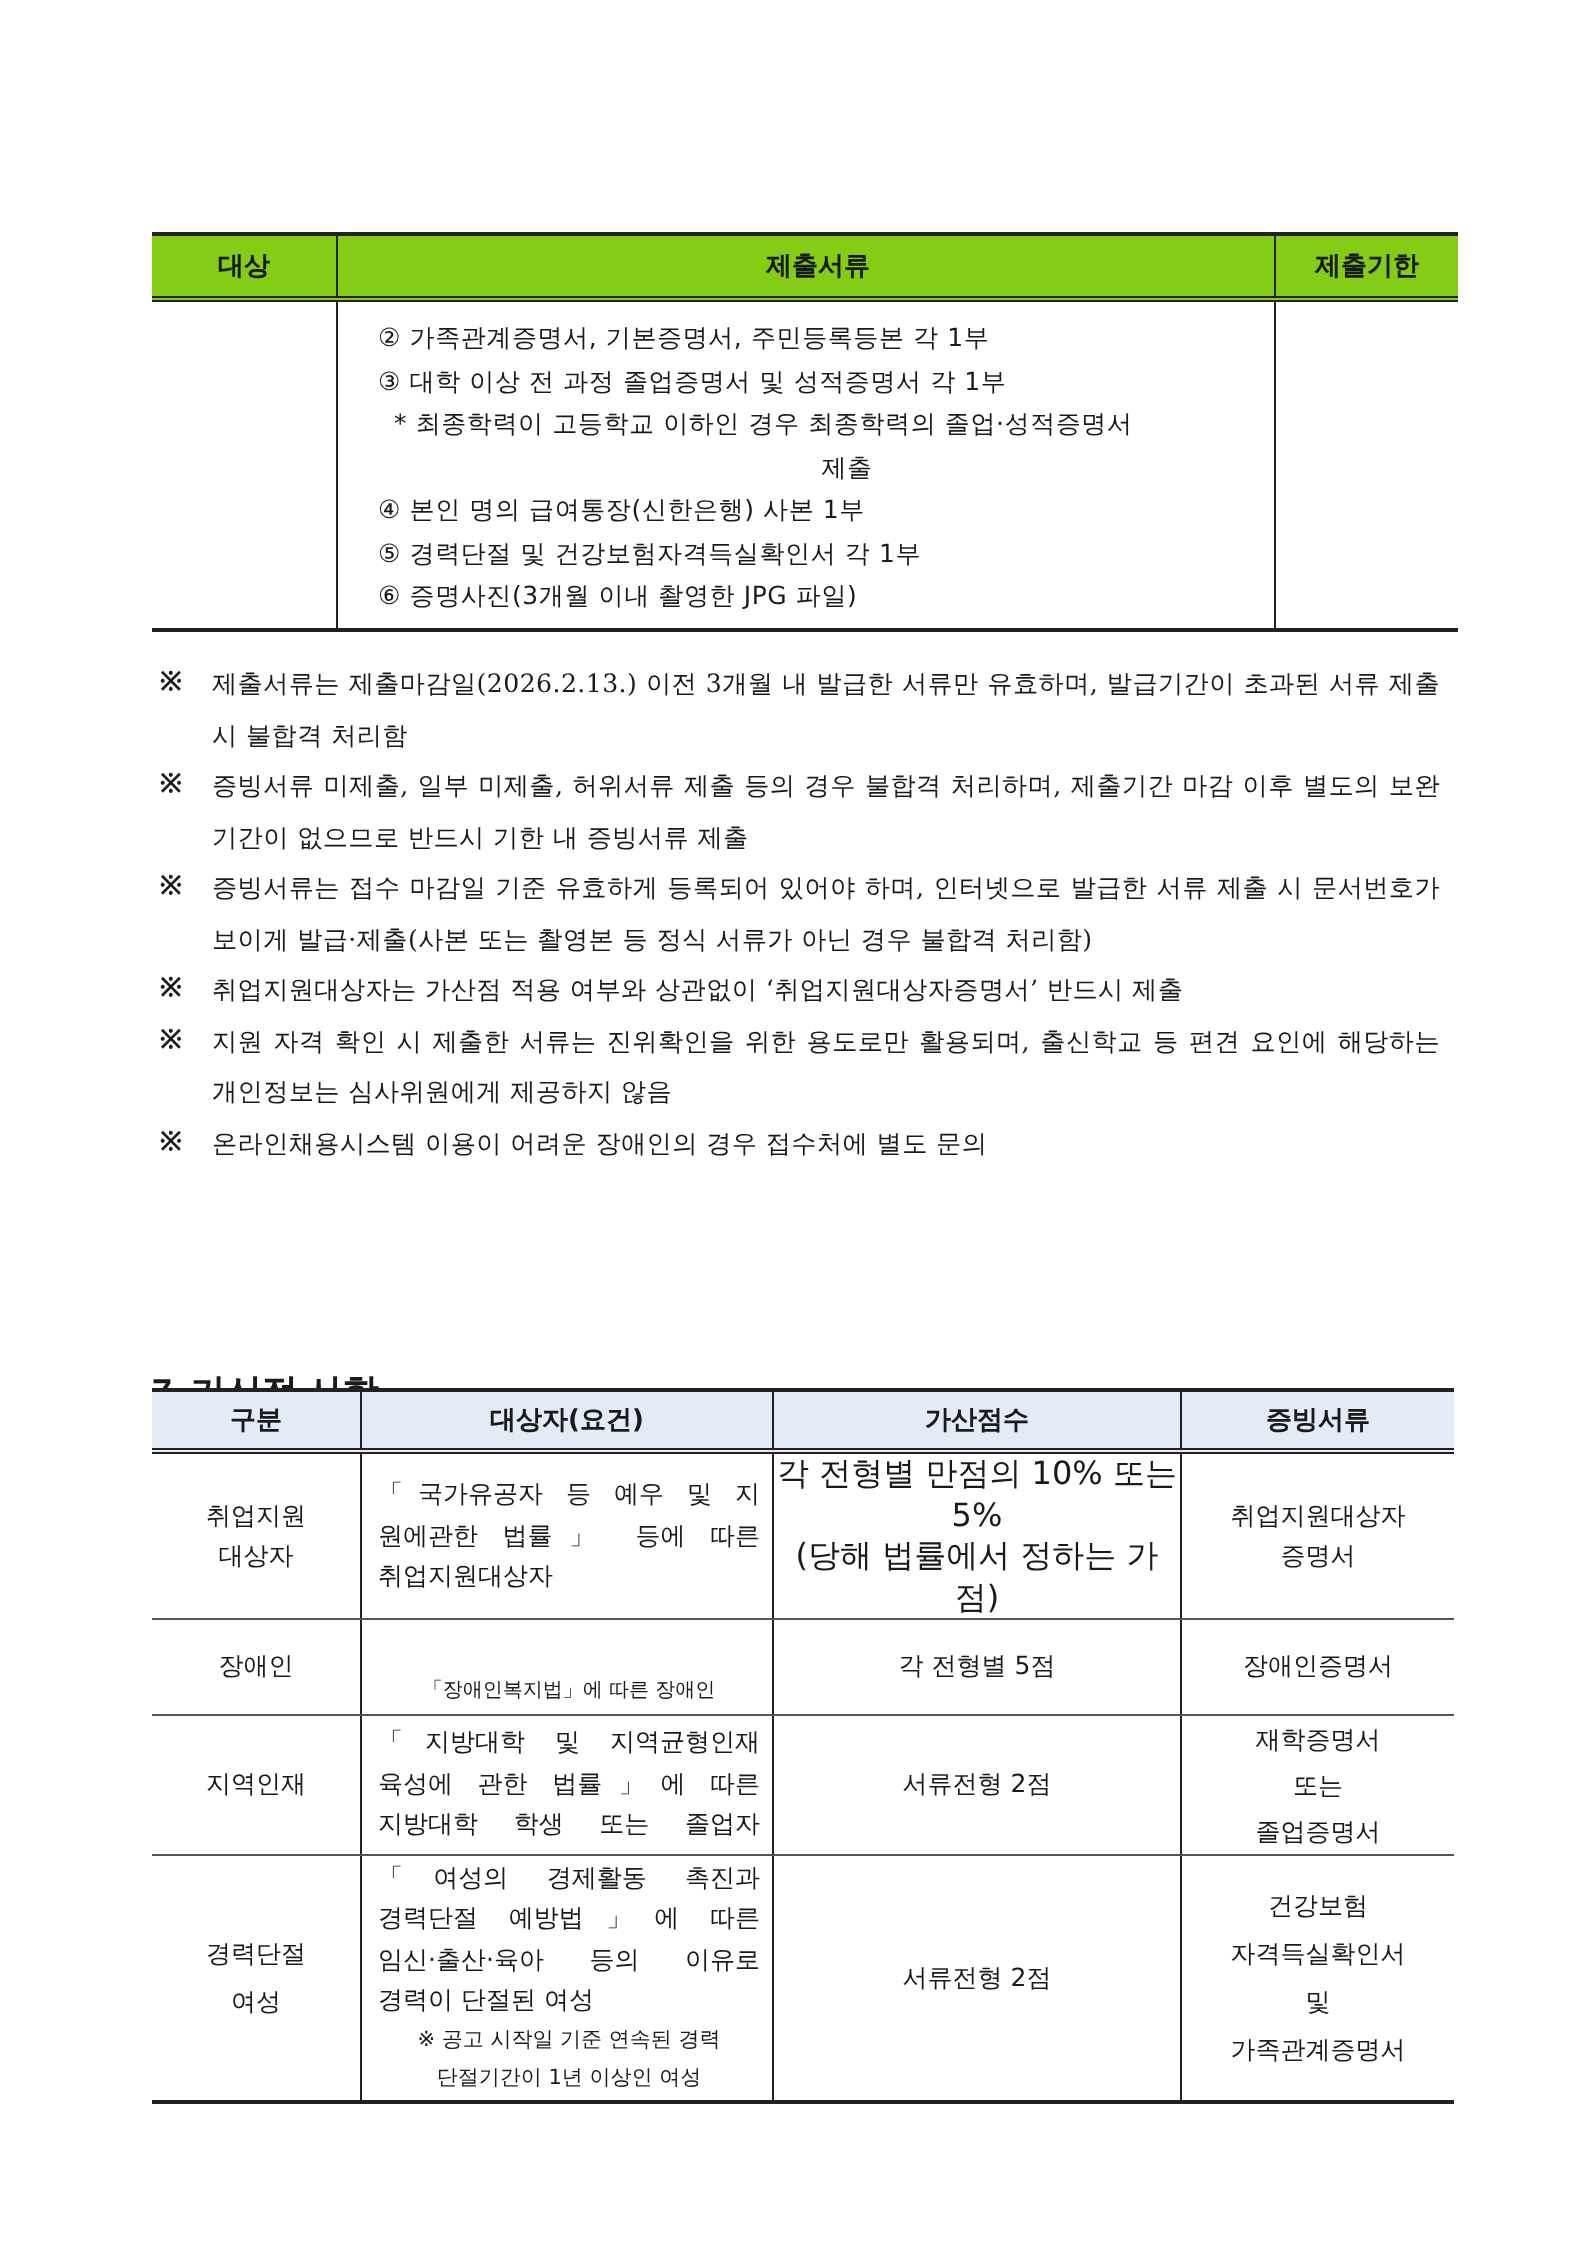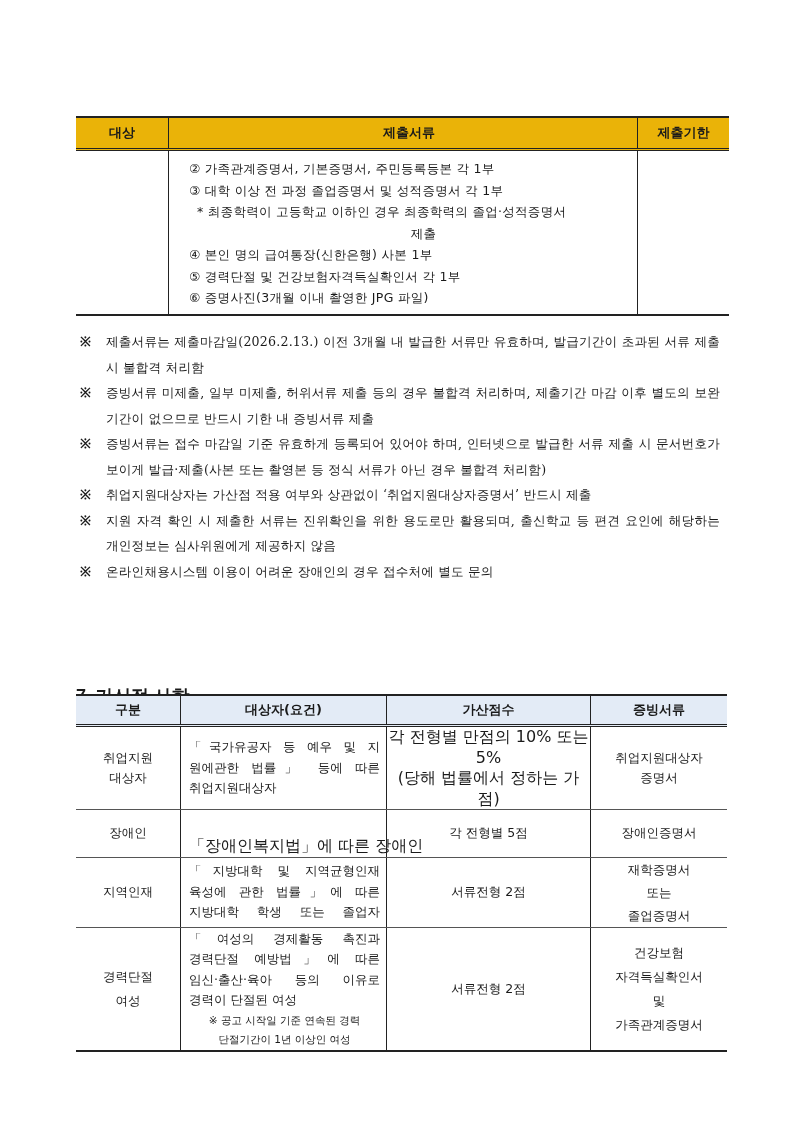--- a/index.html
+++ b/index.html
@@ -5,21 +5,21 @@
   html, body { margin: 0; padding: 0; background: #ffffff; }
   body {
     width: 793px; height: 1121px; position: relative; overflow: hidden;
     font-family: "DejaVu Sans", sans-serif; color: #1a1a1a;
   }
 
   
   table { border-collapse: collapse; table-layout: fixed; }
   #t1 { position: absolute; left: 76px; top: 116px; width: 639px; }
   #t1 th {
-    background: #eab308; font-weight: bold; font-size: 13px; height: 30px;
+    background: #84cc16; font-weight: bold; font-size: 13px; height: 30px;
     border-top: 2px solid #222; border-bottom: 3px double #222;
     text-align: center; padding: 0;
   }
   #t1 td { vertical-align: top; padding: 0; border-bottom: 2px solid #222; }
   #t1 .c1 { width: 92px; }
   #t1 .c2 { width: 456px; border-left: 1.5px solid #222; padding-left: 12px; }
   #t1 .c3 { width: 91px; border-left: 1.5px solid #222; }
   #t1 th.c2, #t1 th.c3 { border-left: 1.5px solid #222; }
   .doc-list { padding: 7px 0 5px 8px; font-size: 12.5px; line-height: 21.5px; letter-spacing: 0.3px; }
   .doc-list div { white-space: nowrap; }
@@ -145,21 +145,21 @@
         <span>취업지원대상자</span>
         <span>증명서</span>
       </td>
     </tr>
 
     <tr style="height:32px">
       <td class="k1 stack">
         <span>장애인</span>
       </td>
       <td class="k2" style="text-align:center;">
-        <span class="line last" style="text-align-last:center;font-size:16px;margin-top:26px;">「장애인복지법」에 따른 장애인</span>
+        <span class="line last" style="text-align-last:center;font-size:10px;margin-top:26px;">「장애인복지법」에 따른 장애인</span>
       </td>
       <td class="k3 stack">
         <span>각 전형별 5점</span>
       </td>
       <td class="k4 stack">
         <span>장애인증명서</span>
       </td>
     </tr>
 
     <tr style="height:68px">

